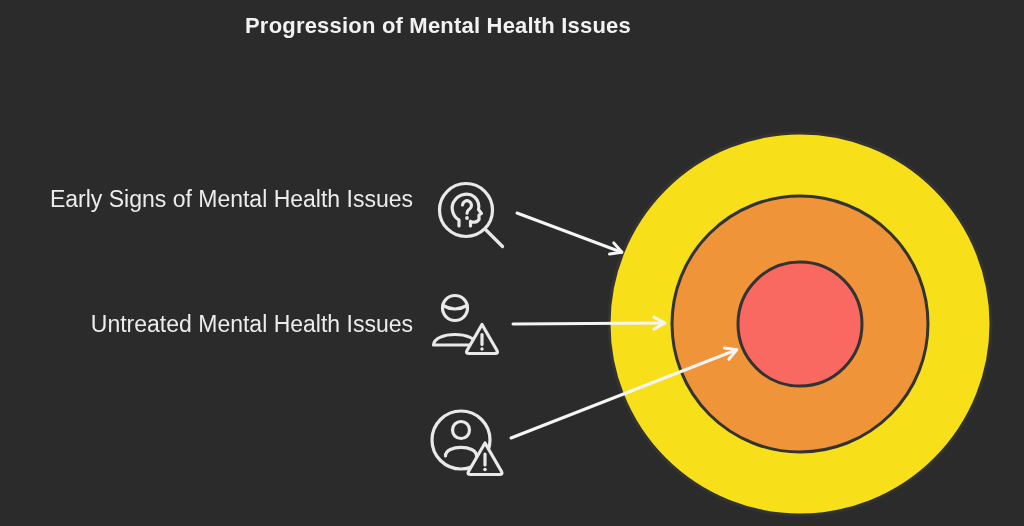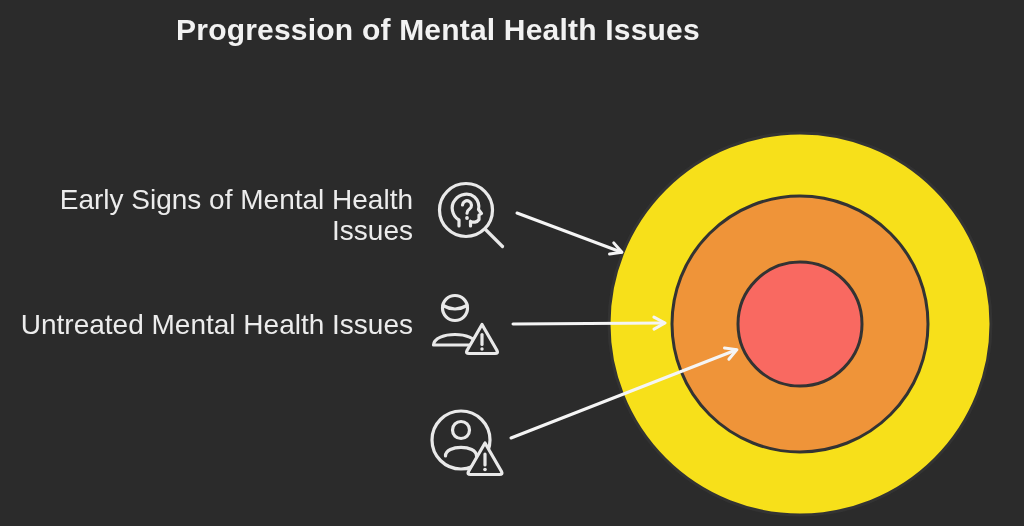--- a/index.html
+++ b/index.html
@@ -13,30 +13,30 @@
   html,body{width:1024px;height:526px;overflow:hidden;}
   body{
     background:var(--bg);
     font-family:"Liberation Sans", sans-serif;
     position:relative;
   }
   .canvas{position:absolute;inset:0;width:1024px;height:526px;}
   .title{
     position:absolute;top:13px;left:0;width:876px;
     text-align:center;
-    font-size:30px;font-weight:700;color:#f2f2f2;
+    font-size:22px;font-weight:700;color:#f2f2f2;
     letter-spacing:.2px;
   }
   .rings-layer{position:absolute;left:0;top:0;width:1024px;height:526px;}
   .ring{stroke:var(--outline);stroke-width:3;}
   .arrow-line{stroke:var(--arrow);stroke-width:3;stroke-linecap:round;}
   .stage-label{
     position:absolute;right:611px;
     text-align:right;color:var(--text);
-    font-size:28px;line-height:31px;font-weight:400;
+    font-size:23px;line-height:31px;font-weight:400;
   }
   .label-1{top:184px;width:400px;}
   .label-2{top:309px;width:470px;white-space:nowrap;}
   .label-3{top:406px;width:300px;}
   .stage-icon{position:absolute;}
   .icon-1{left:436px;top:180px;}
   .icon-2{left:430px;top:291px;}
   .icon-3{left:428px;top:406px;}
   .stage-icon svg{display:block;}
   .stage-icon path,.stage-icon circle,.stage-icon line{

